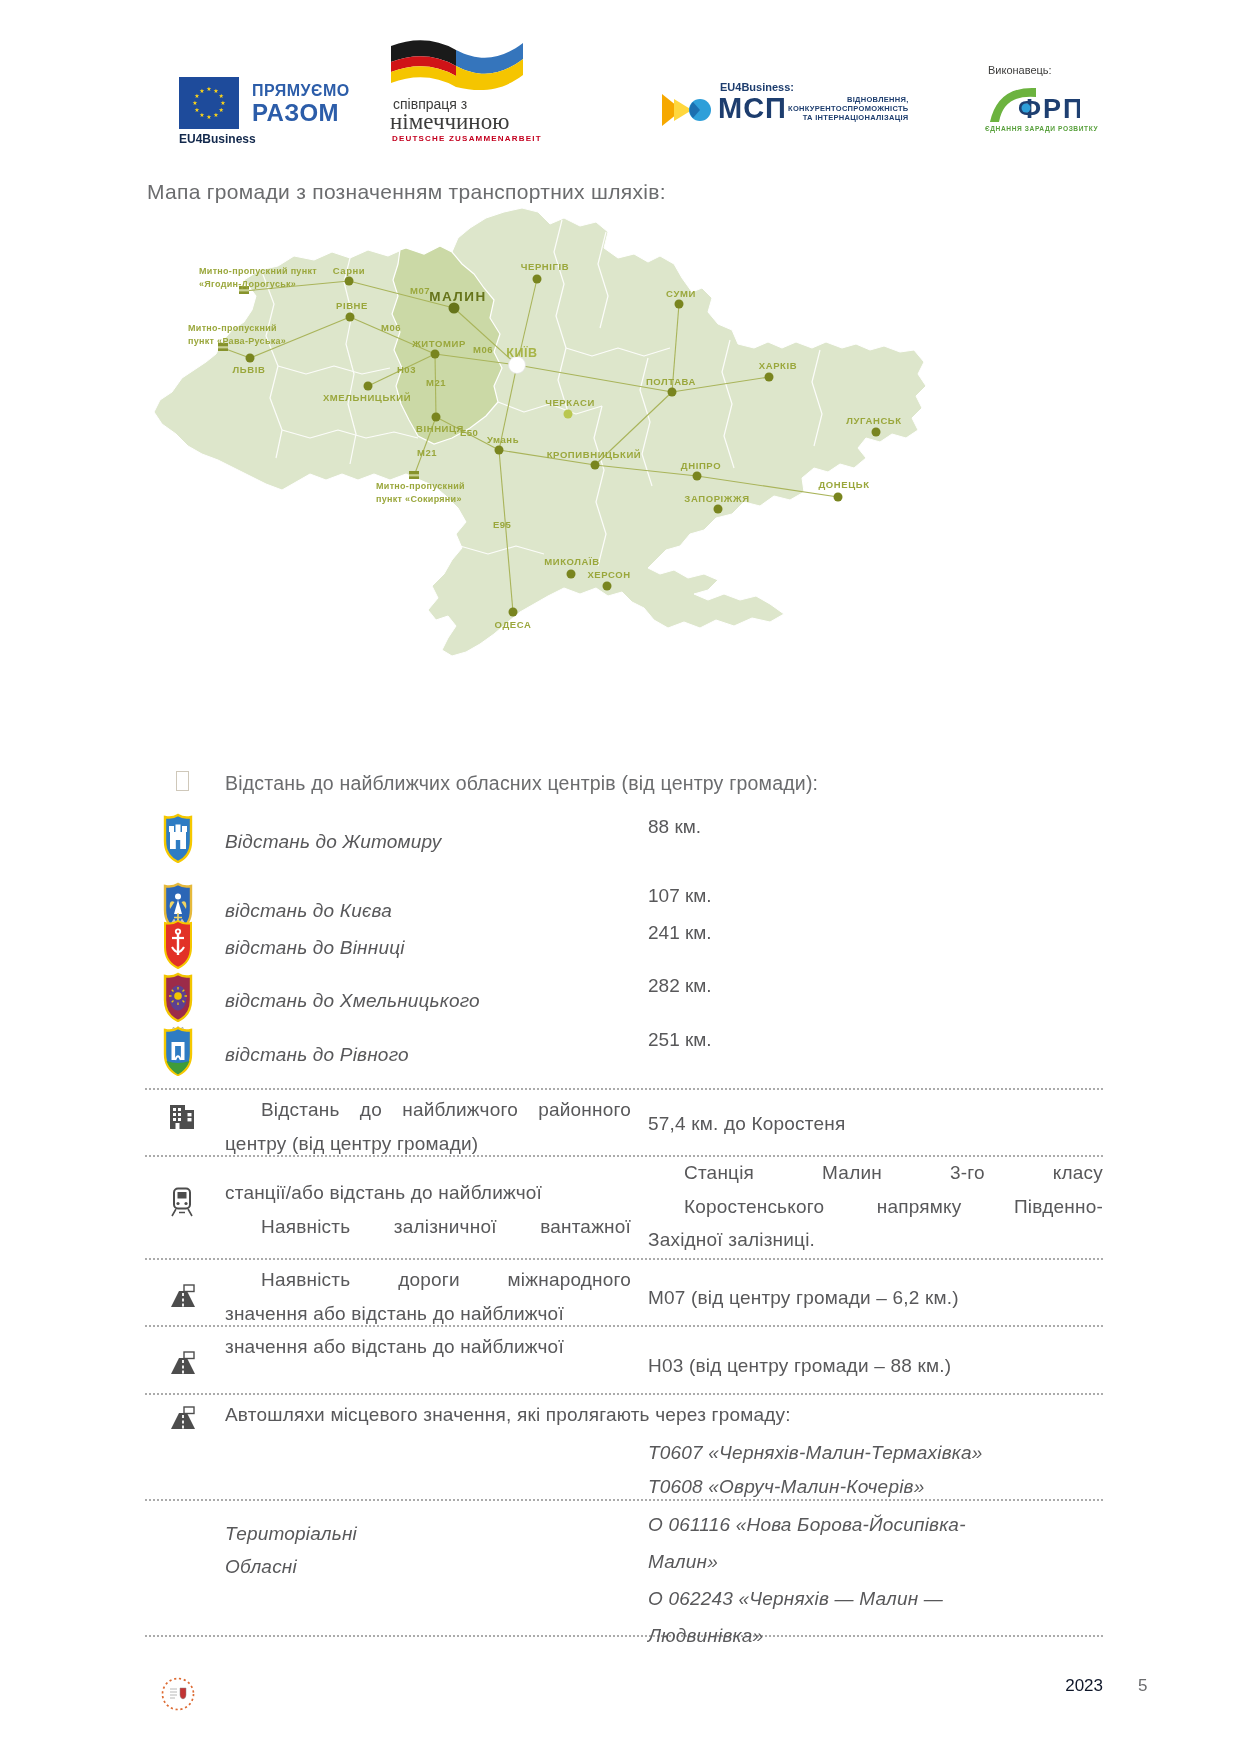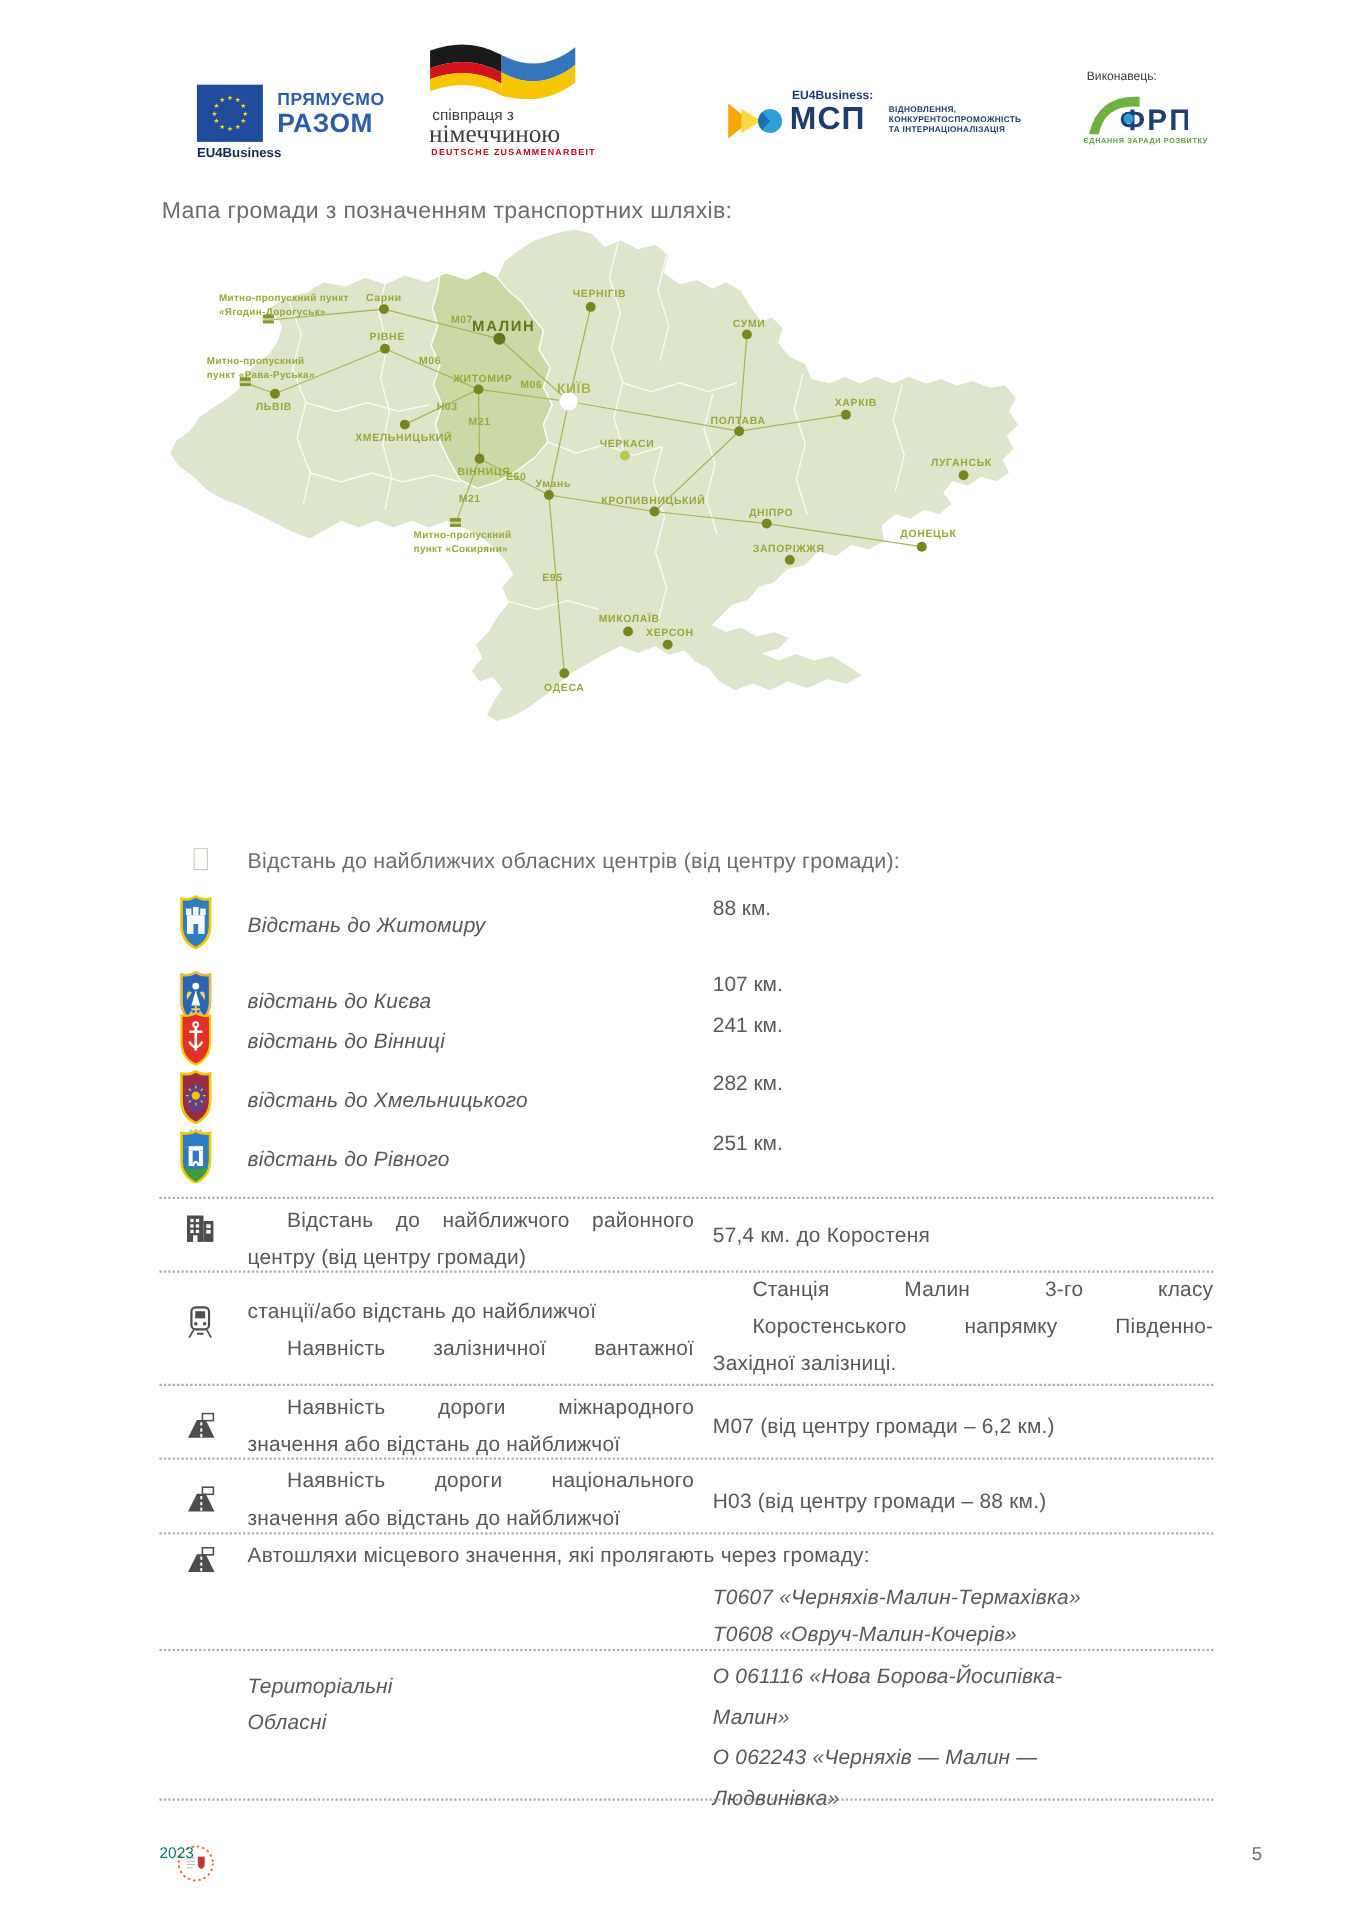--- a/index.html
+++ b/index.html
@@ -10,21 +10,21 @@
   .euflag{position:absolute;left:179px;top:77px;width:60px;height:52px;background:#1e4b9b;}
   .euflag .stars{position:absolute;left:0;top:0;width:100%;height:100%;}
   .eutext1{position:absolute;left:252px;top:82px;font-size:16px;font-weight:bold;color:#2c5da9;letter-spacing:.5px;}
   .eutext2{position:absolute;left:252px;top:99px;font-size:24px;font-weight:bold;color:#2c5da9;letter-spacing:.5px;}
   .eucap{position:absolute;left:179px;top:132px;font-size:12px;font-weight:bold;color:#12284c;}
   .gc-l1{position:absolute;left:393px;top:96px;font-size:14px;color:#3c3c3b;}
   .gc-l2{position:absolute;left:390px;top:109px;font-size:23px;color:#3c3c3b;font-family:"Liberation Serif",serif;}
   .gc-l3{position:absolute;left:392px;top:134px;font-size:8px;color:#c4001f;letter-spacing:1.2px;font-weight:bold;}
   .msp-brand{position:absolute;left:720px;top:81px;font-size:11px;font-weight:bold;color:#1d3d6e;}
   .msp-name{position:absolute;left:718px;top:92px;font-size:29px;font-weight:bold;color:#1d3d6e;letter-spacing:1px;}
-  .msp-tag{position:absolute;left:808px;top:95px;font-size:7.5px;line-height:9px;font-weight:bold;color:#1d3d6e;letter-spacing:.3px;}
+  .msp-tag{position:absolute;left:788px;top:95px;font-size:7.5px;line-height:9px;font-weight:bold;color:#1d3d6e;letter-spacing:.3px;text-align:right;}
   .frp-lab{position:absolute;left:988px;top:64px;font-size:11px;color:#3c3c3b;text-align:right;}
   .frp-tag{position:absolute;left:985px;top:125px;font-size:6.6px;color:#58a03c;letter-spacing:.6px;font-weight:bold;}
   
   .doc-title{position:absolute;left:147px;top:180px;font-size:21px;color:#6b6c6e;letter-spacing:.3px;}
   
   .tofu{position:absolute;left:176px;top:771px;width:11px;height:18px;border:1.3px solid #cfc8ba;}
   .sect-title{position:absolute;left:225px;top:772px;font-size:19.5px;color:#6b6c6e;letter-spacing:.2px;}
   
   .orow{position:absolute;left:145px;width:958px;height:53px;}
   .emb{position:absolute;left:18px;top:1px;width:30px;height:50px;}
@@ -33,21 +33,21 @@
   
   .sep{position:absolute;left:145px;width:958px;height:0;border-top:2px dotted #8f8f8f;opacity:.75;}
   
   .rowicon{position:absolute;}
   .rlabel{position:absolute;width:406px;font-size:19px;color:#58585a;letter-spacing:.2px;}
   .rvalue{position:absolute;font-size:19px;color:#58585a;letter-spacing:.2px;}
   .ln{text-align:left;}
   .jl{text-align:justify;text-align-last:justify;margin-left:36px;}
   .ital{font-style:italic;}
   
-  .f-year{position:absolute;left:145px;top:1676px;width:958px;text-align:left;font-size:14px;color:#0f766e;}
+  .f-year{position:absolute;left:145px;top:1676px;width:958px;text-align:right;font-size:17px;color:#0f172a;}
   .f-page{position:absolute;left:1138px;top:1676px;font-size:17px;color:#6b6c6e;}
   svg text{font-family:"Liberation Sans","DejaVu Sans",sans-serif;}
 </style>
 </head>
 <body>
 
 <div class="page">
 
   <div>
     <div>
@@ -349,21 +349,20 @@
       </div>
       <div class="rvalue" style="left: 648px; top: 1281px; width: 470px; line-height: 34px;">
         <div class="ln">М07 (від центру громади – 6,2 км.)</div>
       </div>
       <span class="rowicon" style="left: 170px; top: 1351px;"><svg width="26" height="24" viewBox="0 0 26 24">
           <rect x="14" y="1" width="10" height="6.5" fill="#fff" stroke="#4d4d4d" stroke-width="1.4"></rect>
           <path d="M1,23 L9,7 H17 L25,23 Z" fill="#4d4d4d"></path>
           <path d="M13,9 V12 M13,14.5 V17.5 M13,19.5 V22.5" stroke="#fff" stroke-width="1.8" fill="none"></path>
         </svg></span>
       <div class="rlabel" style="left: 225px; top: 1330px; line-height: 34px;">
-        <div class="ln jl">Наявність дороги національного</div>
         <div class="ln">значення або відстань до найближчої</div>
       </div>
       <div class="rvalue" style="left: 648px; top: 1349px; width: 470px; line-height: 34px;">
         <div class="ln">Н03  (від центру громади – 88 км.)</div>
       </div>
     </div>
 
   <div>
     <span class="rowicon" id="local-roads-icon" style="left:170px;top:1406px"><svg width="26" height="24" viewBox="0 0 26 24">
           <rect x="14" y="1" width="10" height="6.5" fill="#fff" stroke="#4d4d4d" stroke-width="1.4"></rect>

